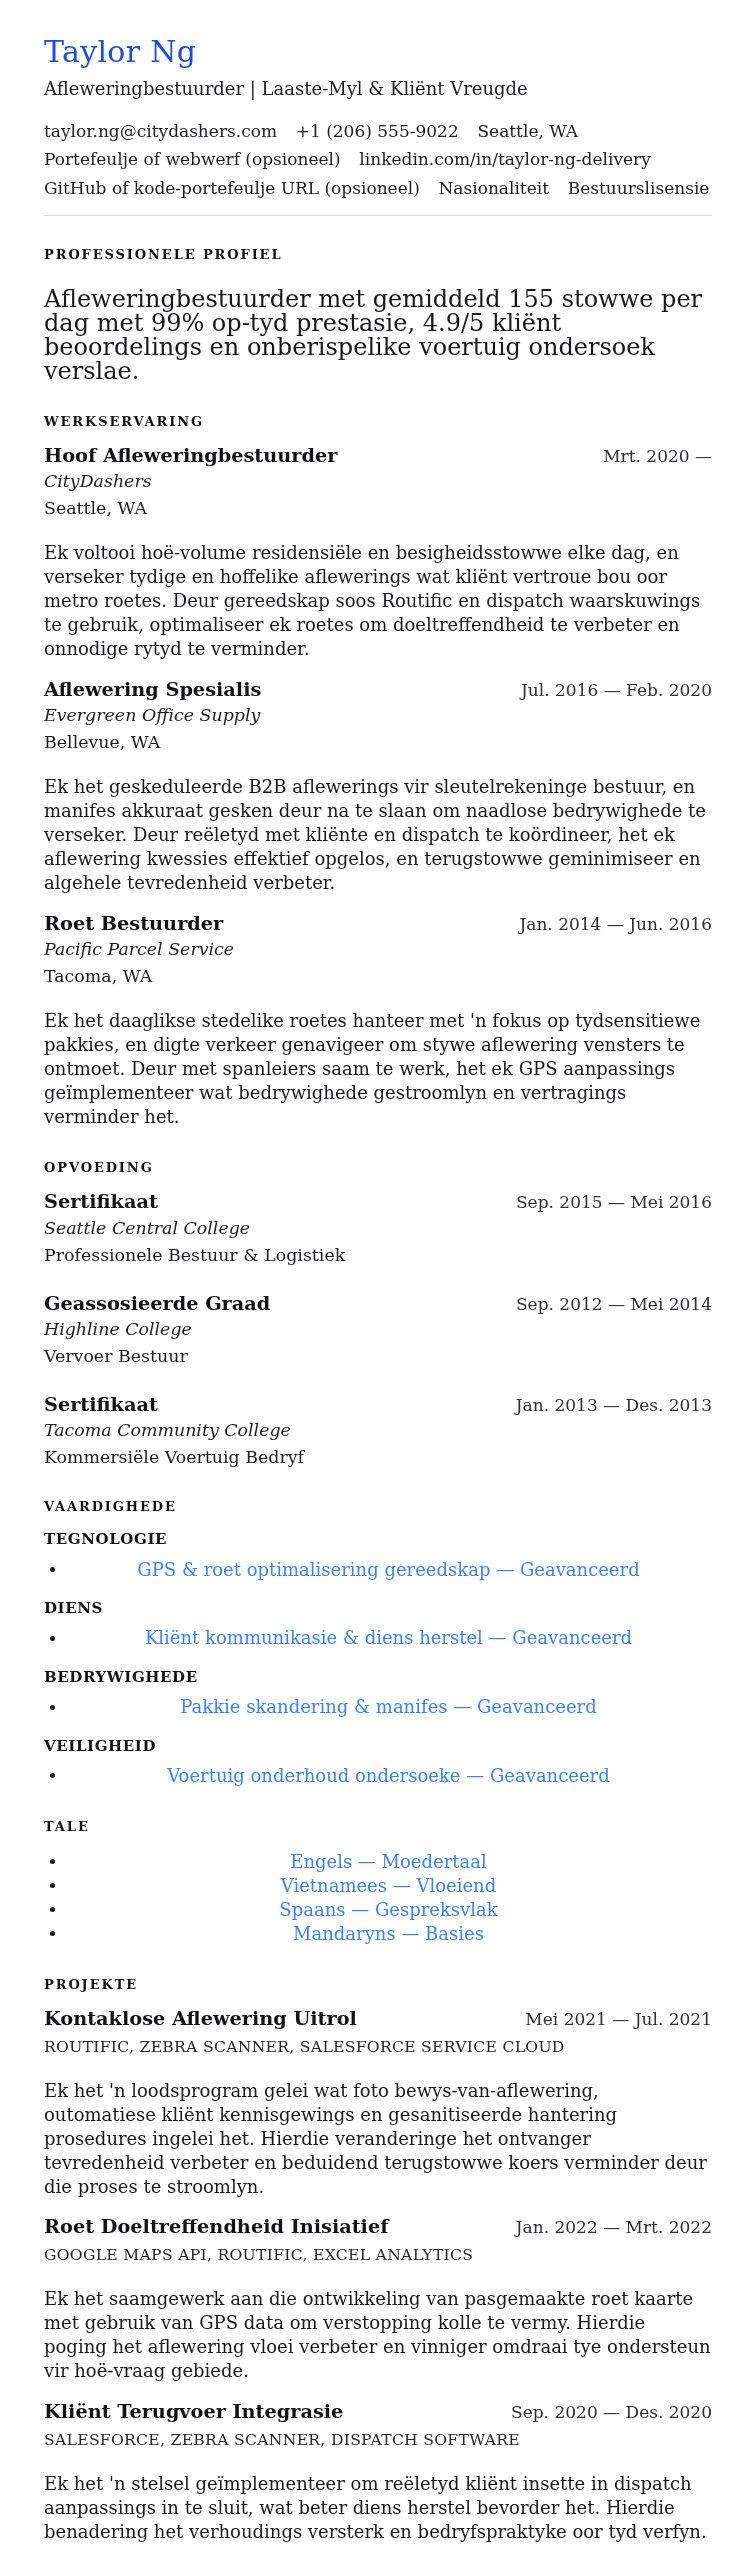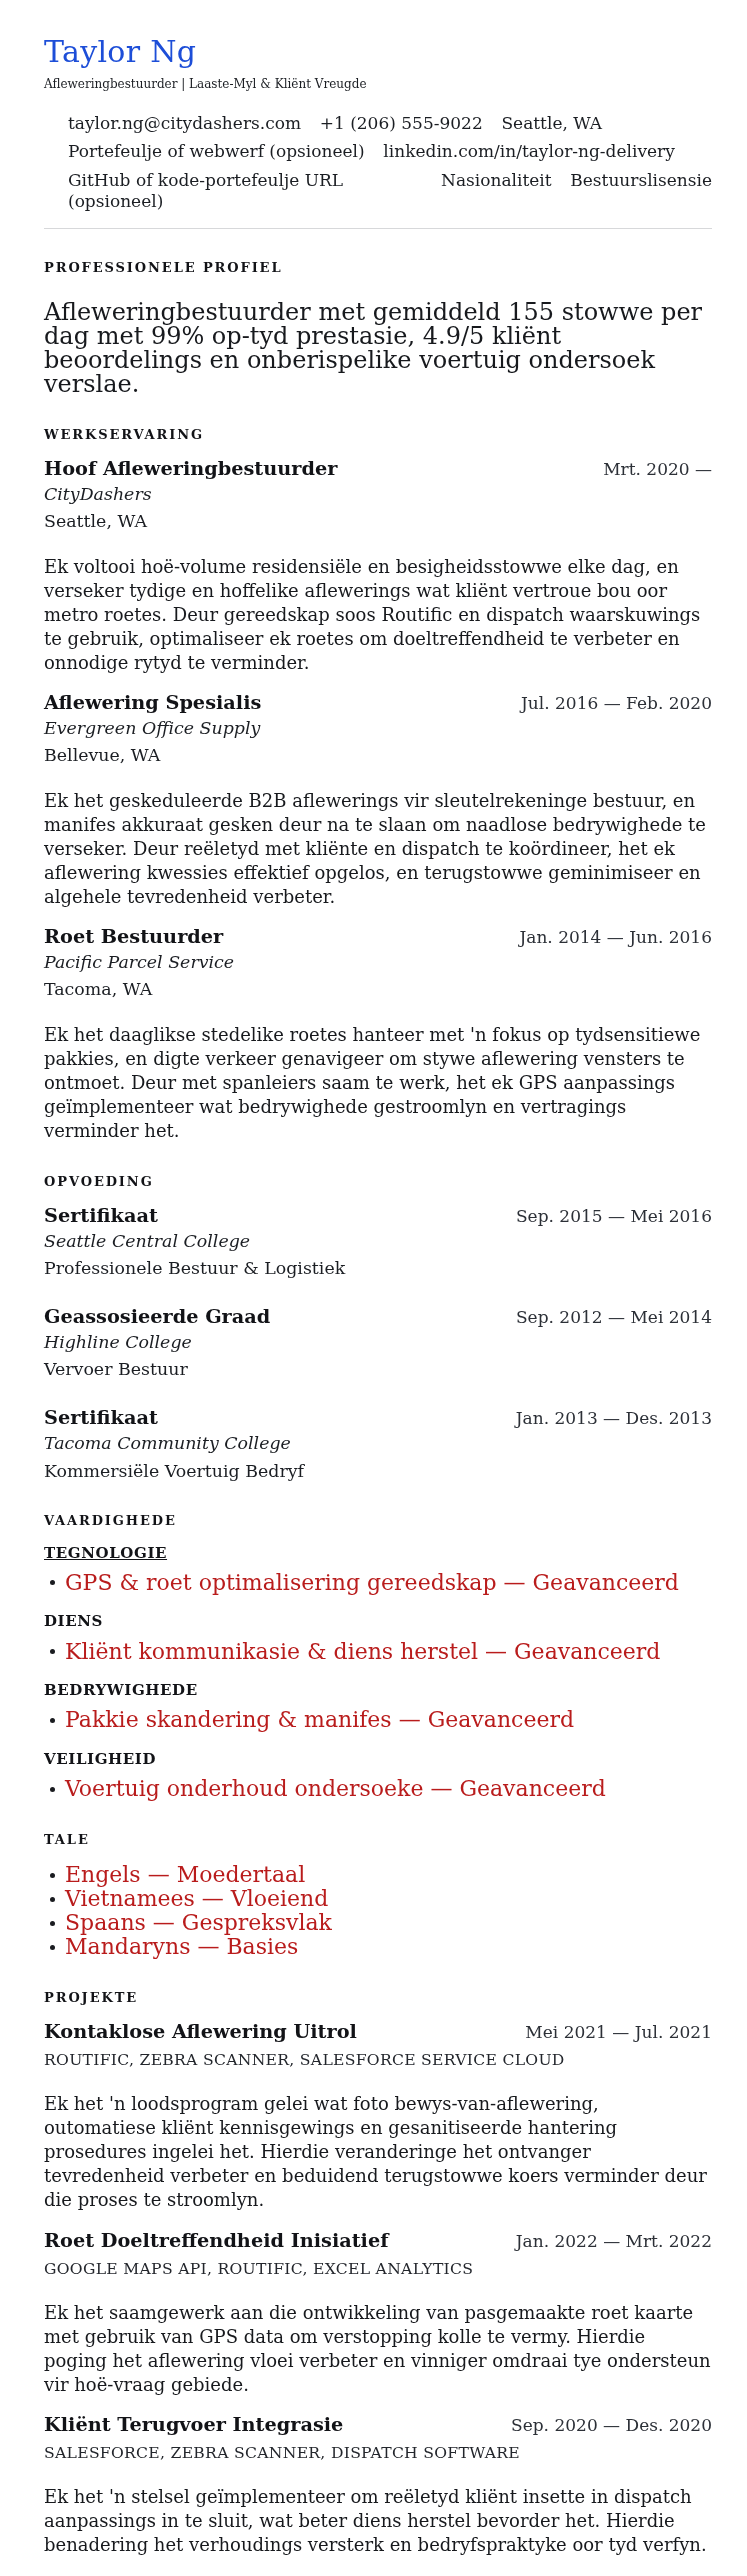--- a/index.html
+++ b/index.html
@@ -25,33 +25,32 @@
   
   .name {
     font-size: 30px;
     line-height: 1.12;
     font-weight: 400;
     letter-spacing: 0.3px;
     color: #1d4ed8;
   }
   .subtitle {
     margin-top: 8.7px;
-    font-size: 12px;
+    font-size: 18px;
     line-height: 1.3;
     color: #1b1e23;
   }
   .contact-rows { margin-top: 20px; }
   .contact-row {
     display: flex;
     gap: 18.7px;
     font-size: 17px;
     line-height: 21px;
     color: #1b1e23;
     margin-bottom: 7.5px;
-    margin-left: 24px;
   }
   .header-divider {
     border: none;
     border-top: 1.2px solid #d7d8da;
     margin: 16px 0 0 0;
   }
 
   
   .section-heading {
     margin: 31px 0 15px 0;
@@ -116,34 +115,35 @@
 
   
   .skill-sub {
     margin: 17.4px 0 8.7px 0;
     font-size: 15px;
     line-height: 18.7px;
     font-weight: 700;
     letter-spacing: 0.6px;
     color: #121317;
   }
-  .skill-sub.first { margin-top: 0; text-decoration: underline; }
+  .skill-sub.first { margin-top: 0; }
 
   
   ul.bullets {
     margin: 0;
     padding: 0;
     list-style: none;
   }
   ul.bullets li {
     position: relative;
     padding-left: 21px;
-    font-size: 22px;
+    font-size: 18px;
     line-height: 24px;
-    color: #b91c1c;
+    color: #3b82f6;
+    text-align: center;
   }
   ul.bullets li::before {
     content: "";
     position: absolute;
     left: 5.6px;
     top: 9.3px;
     width: 5px;
     height: 5px;
     border-radius: 50%;
     background: #1a1c20;

